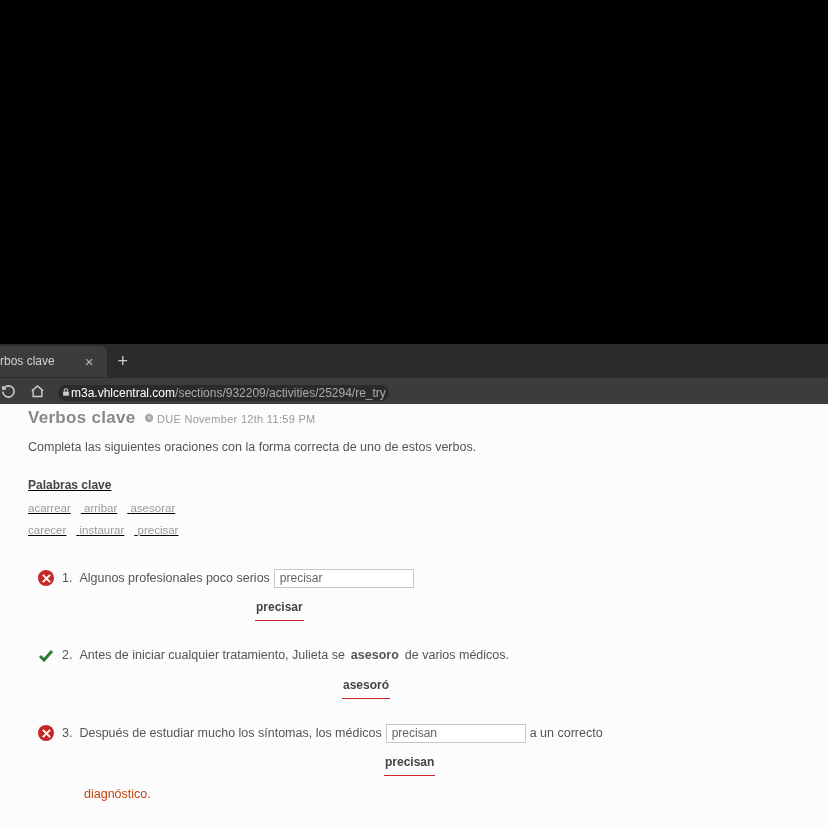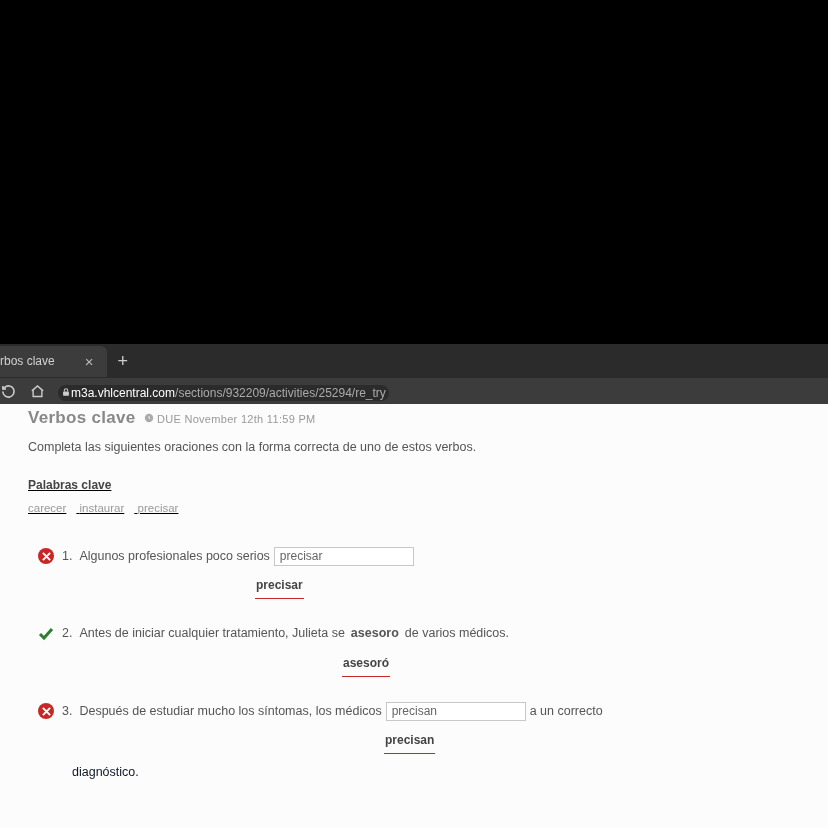--- a/index.html
+++ b/index.html
@@ -156,21 +156,21 @@
       border-bottom: 1.5px solid #c62828;
       padding: 0 1px 1px 1px;
       margin-top: 2px;
       display: inline-block;
     }
     .echo-row {
       text-align: left;
       padding-left: 0;
       margin-top: 2px;
     }
-    .cont { margin-top: 6px; margin-left: 34px; color: #0f172a; }
+    .cont { margin-top: 6px; margin-left: 46px; color: #c2410c; }
     .bottom-photo-bar {
       position: absolute;
       left: 268px;
       right: 0;
       bottom: 0;
       height: 18px;
       background: #2b2b2b;
     }
   </style>
 </head>
@@ -228,20 +228,25 @@
       </span>
     </div>
   </div>
 
   <div class="instructions">Completa las siguientes oraciones con la forma correcta de uno de estos verbos.</div>
 
   <div class="keywords">
     <div class="keywords-title">Palabras clave</div>
     <div class="keywords-list">
       <div>
+        <span>acarrear</span>
+        <span>arribar</span>
+        <span>asesorar</span>
+      </div>
+      <div>
         <span>carecer</span>
         <span>instaurar</span>
         <span>precisar</span>
       </div>
     </div>
   </div>
 
   <div class="questions">
       <div class="question">
         <div class="q-line1">

